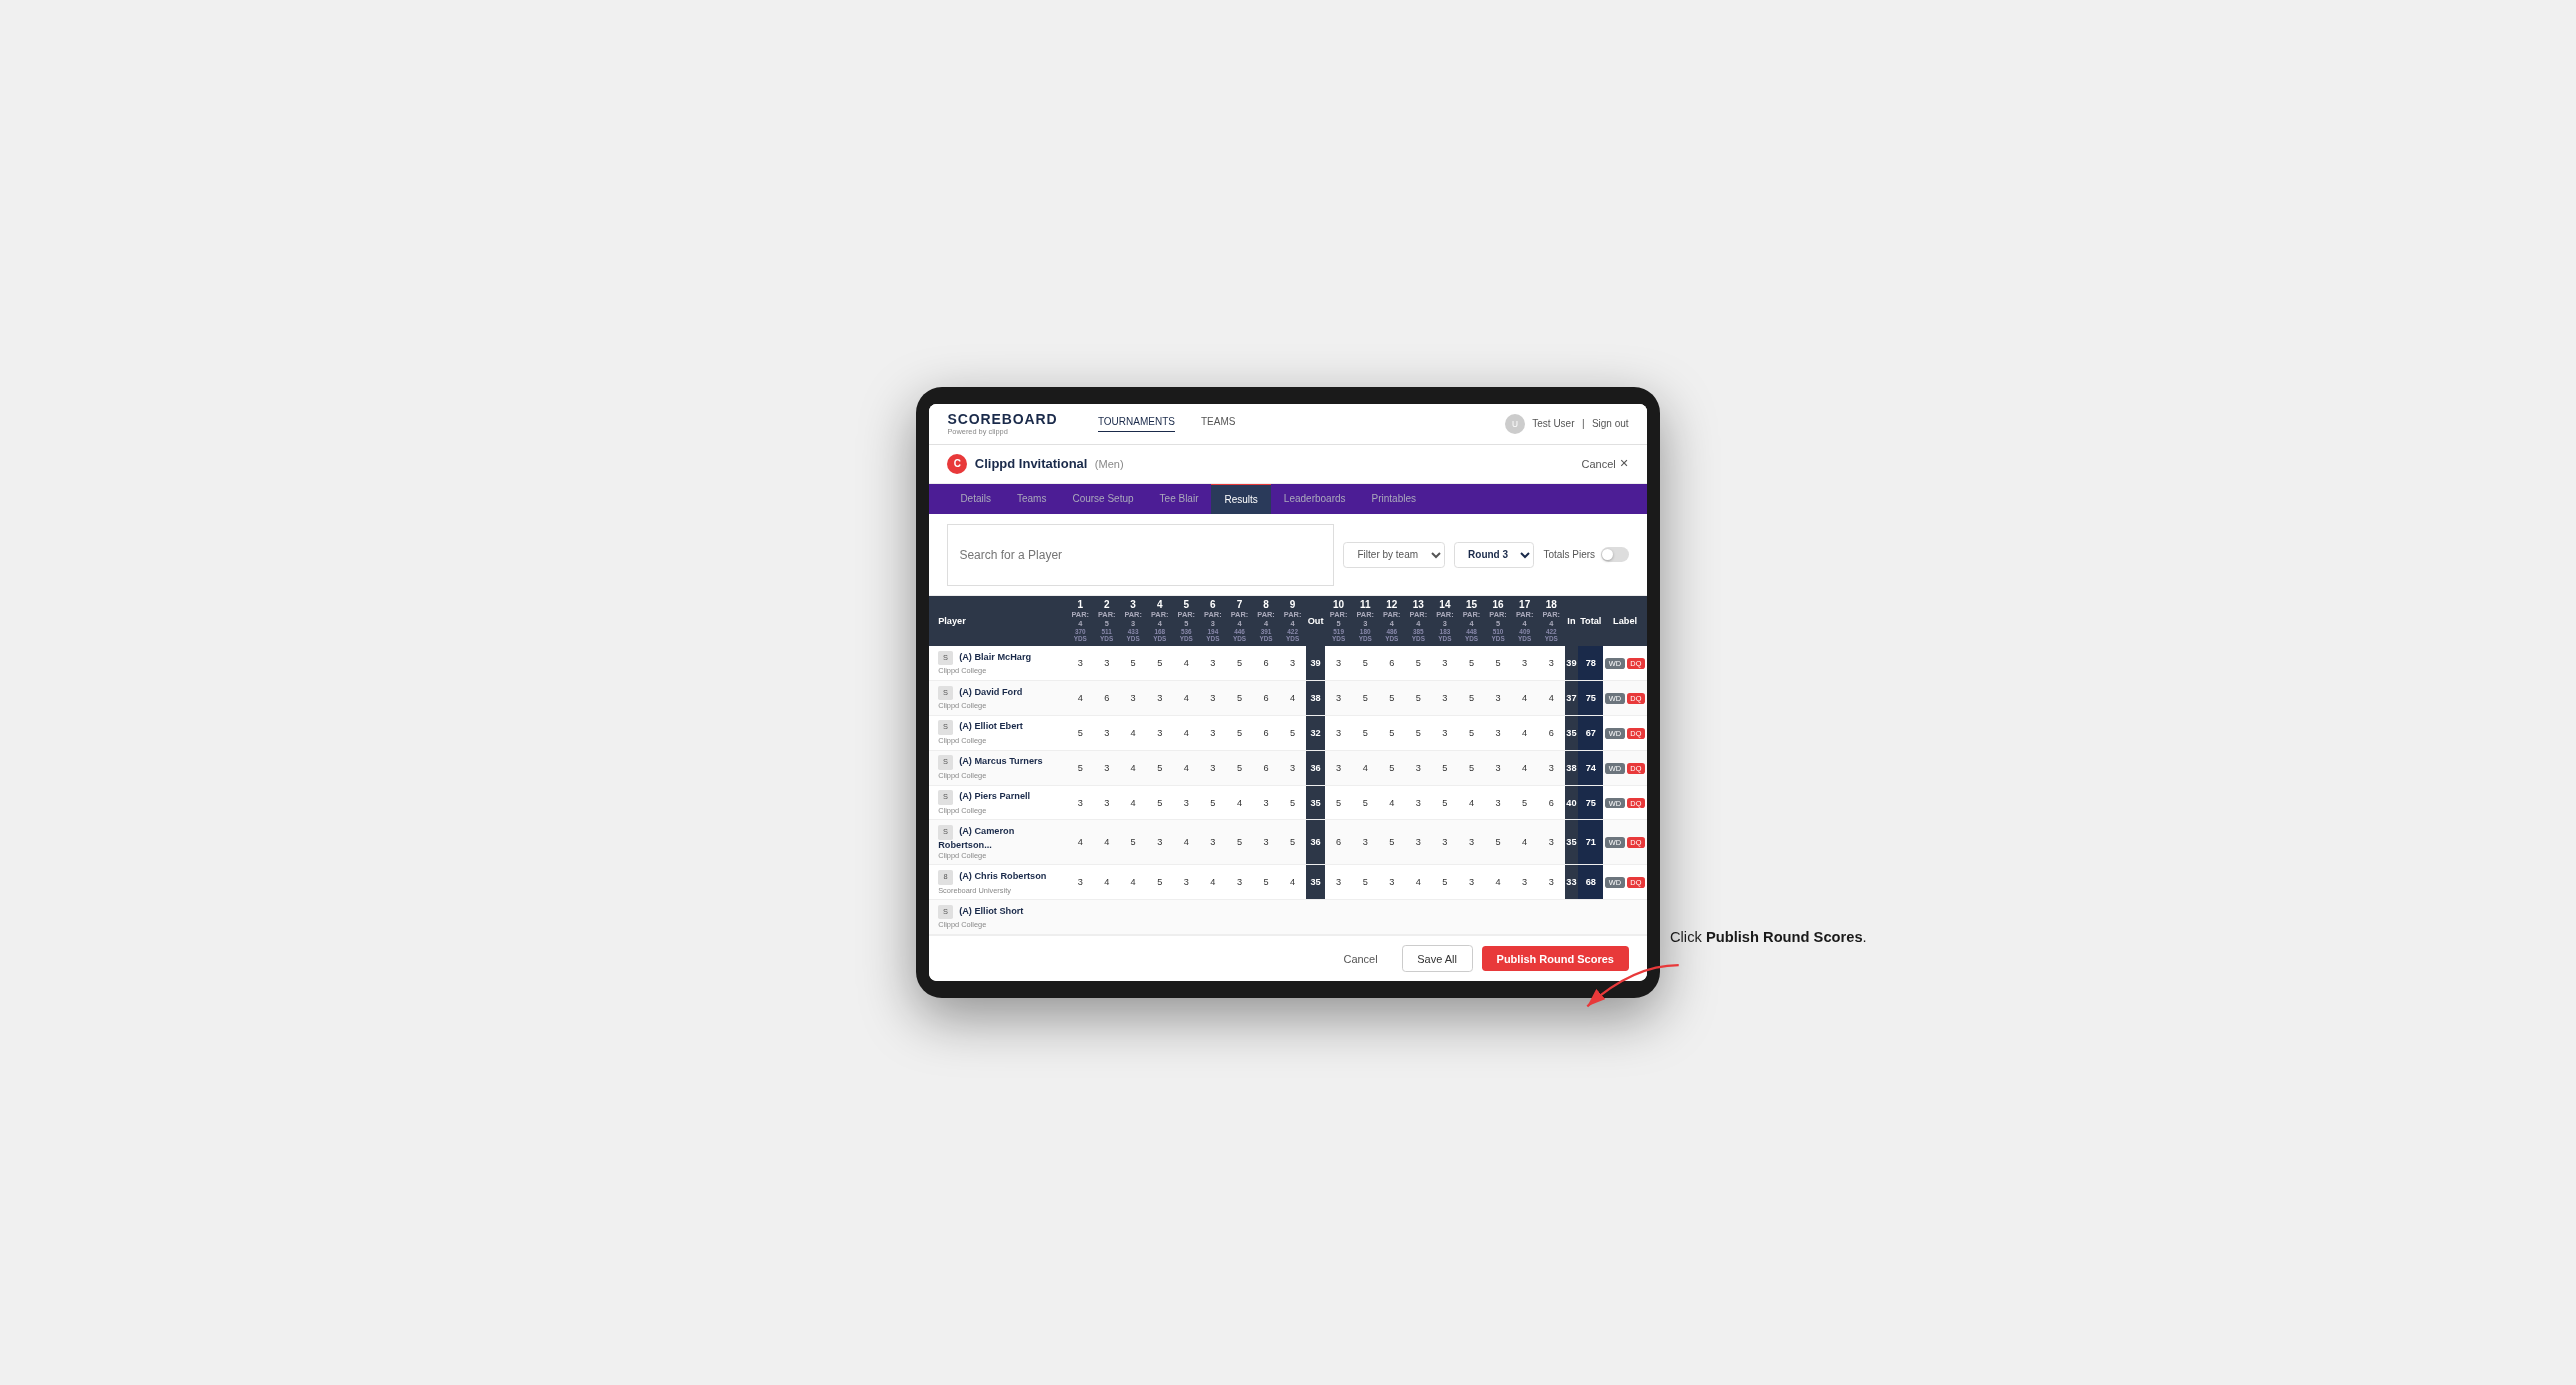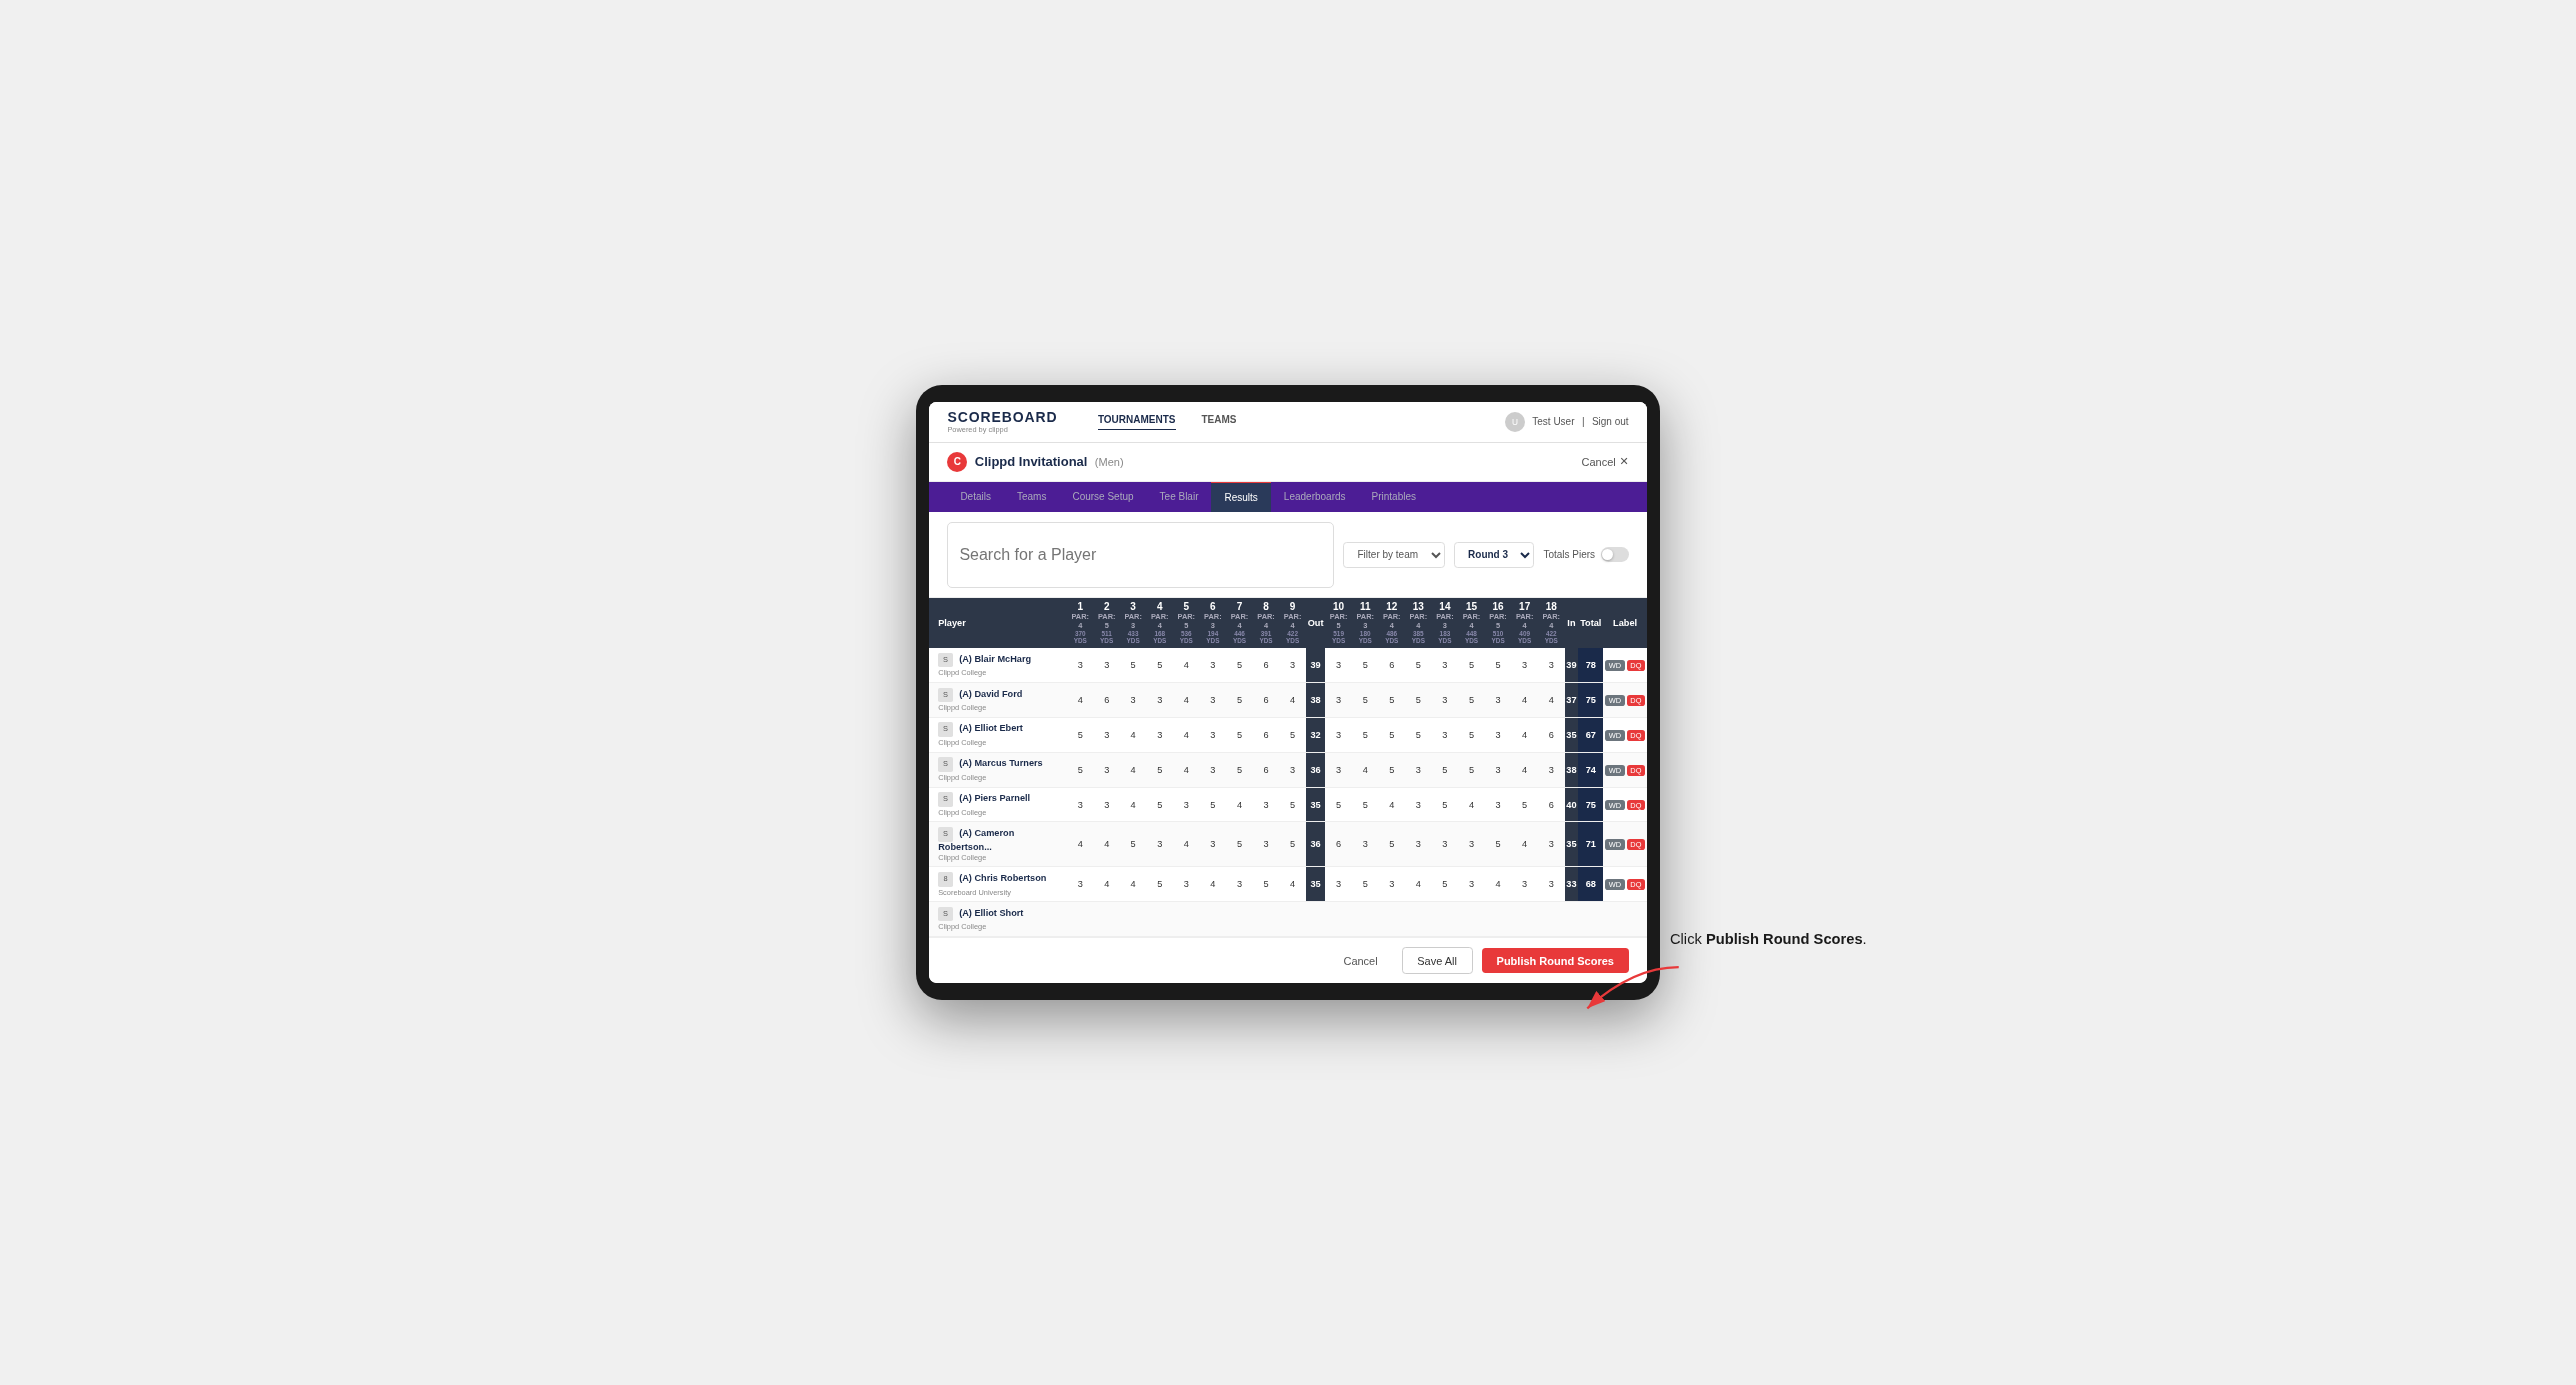--- a/index.html
+++ b/index.html
@@ -51,21 +51,21 @@
       color: #888;
       display: block;
     }
     .nav-items {
       display: flex;
       gap: 26px;
       margin-left: 22px;
     }
     .nav-item {
       font-size: 10px;
-      font-weight: 700;
+      font-weight: 400;
       color: #555;
       text-decoration: none;
       padding-bottom: 3.7px;
       cursor: pointer;
     }
     .nav-item.active {
       color: #1a2a4a;
       border-bottom: 1.8px solid #1a2a4a;
     }
     .header-right {
@@ -150,22 +150,22 @@
       padding: 9.2px 18.4px;
       display: flex;
       align-items: center;
       gap: 9.2px;
       border-bottom: 0.9px solid #eee;
     }
     .search-input {
       flex: 1;
       padding: 23px 11px;
       border: 0.9px solid #ddd;
-      border-radius: 5px;
-      font-size: 16px;
+      border-radius: 0;
+      font-size: 12px;
       color: #888;
     }
     .filter-select {
       padding: 5.5px 9.2px;
       border: 0.9px solid #ddd;
       border-radius: 3.7px;
       font-size: 10px;
       color: #555;
       background: #fff;
       cursor: pointer;

